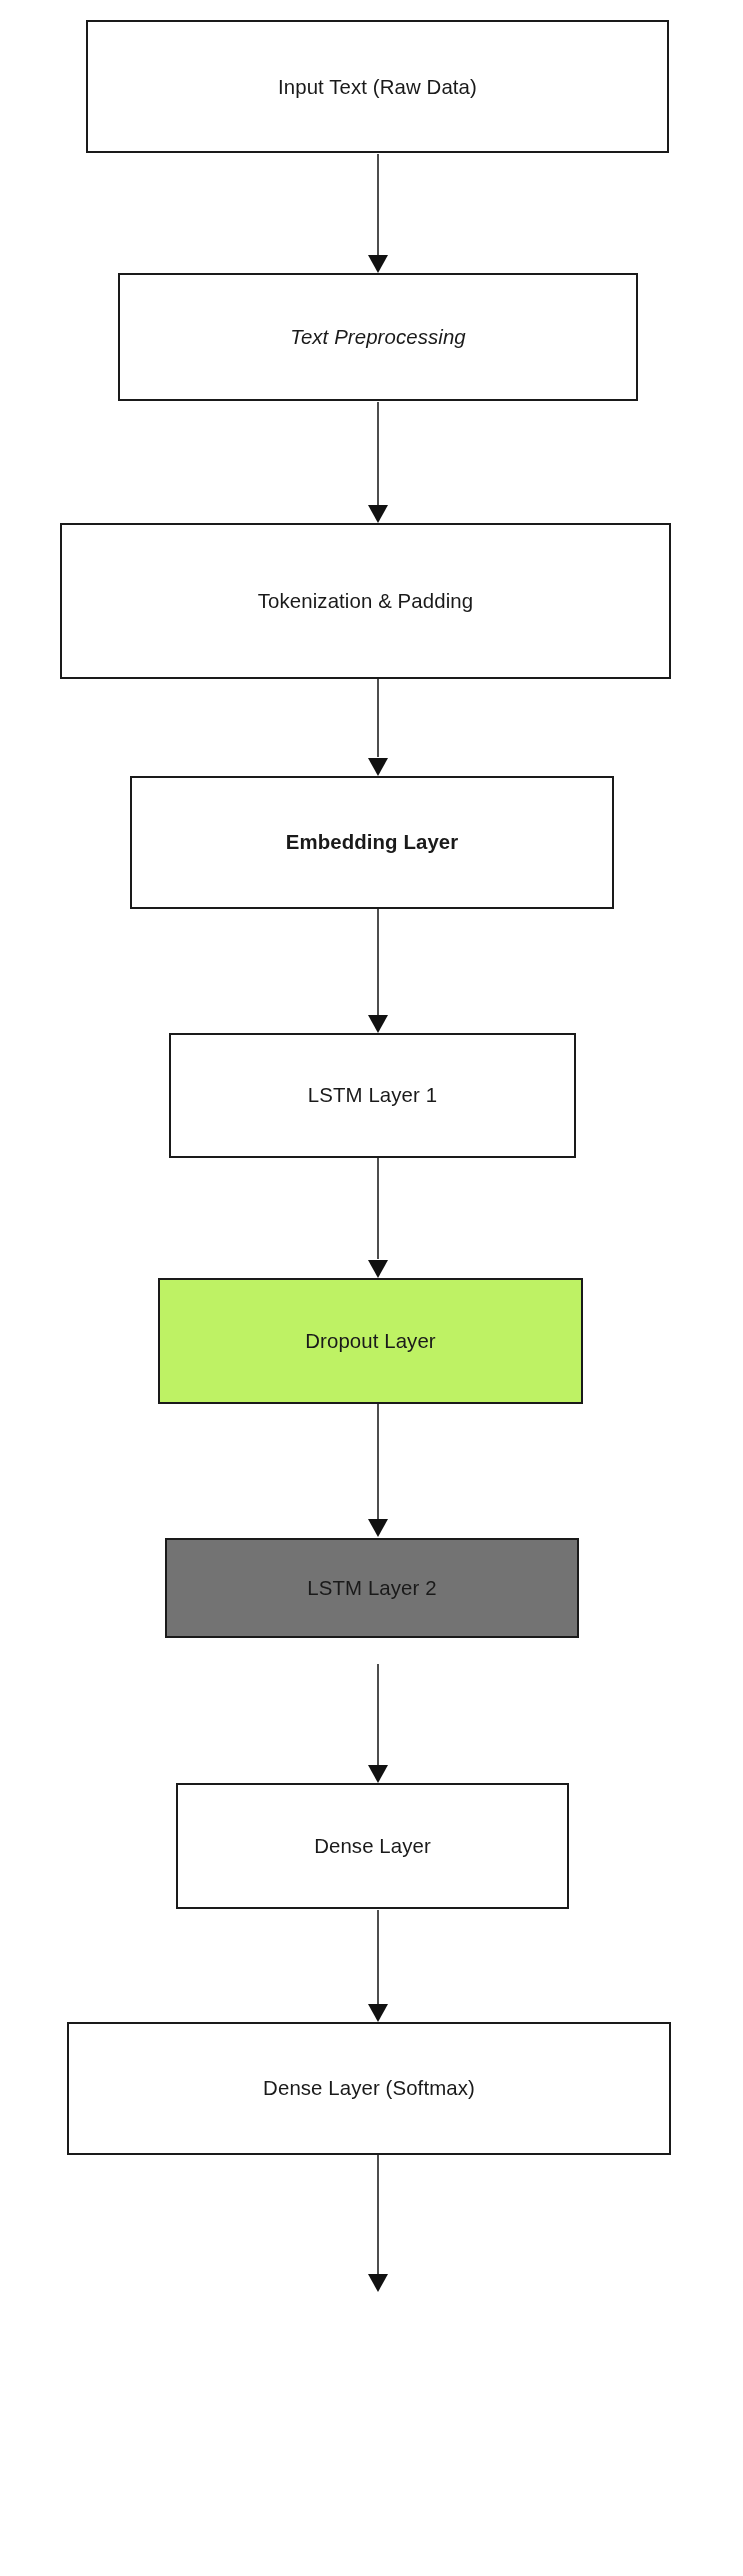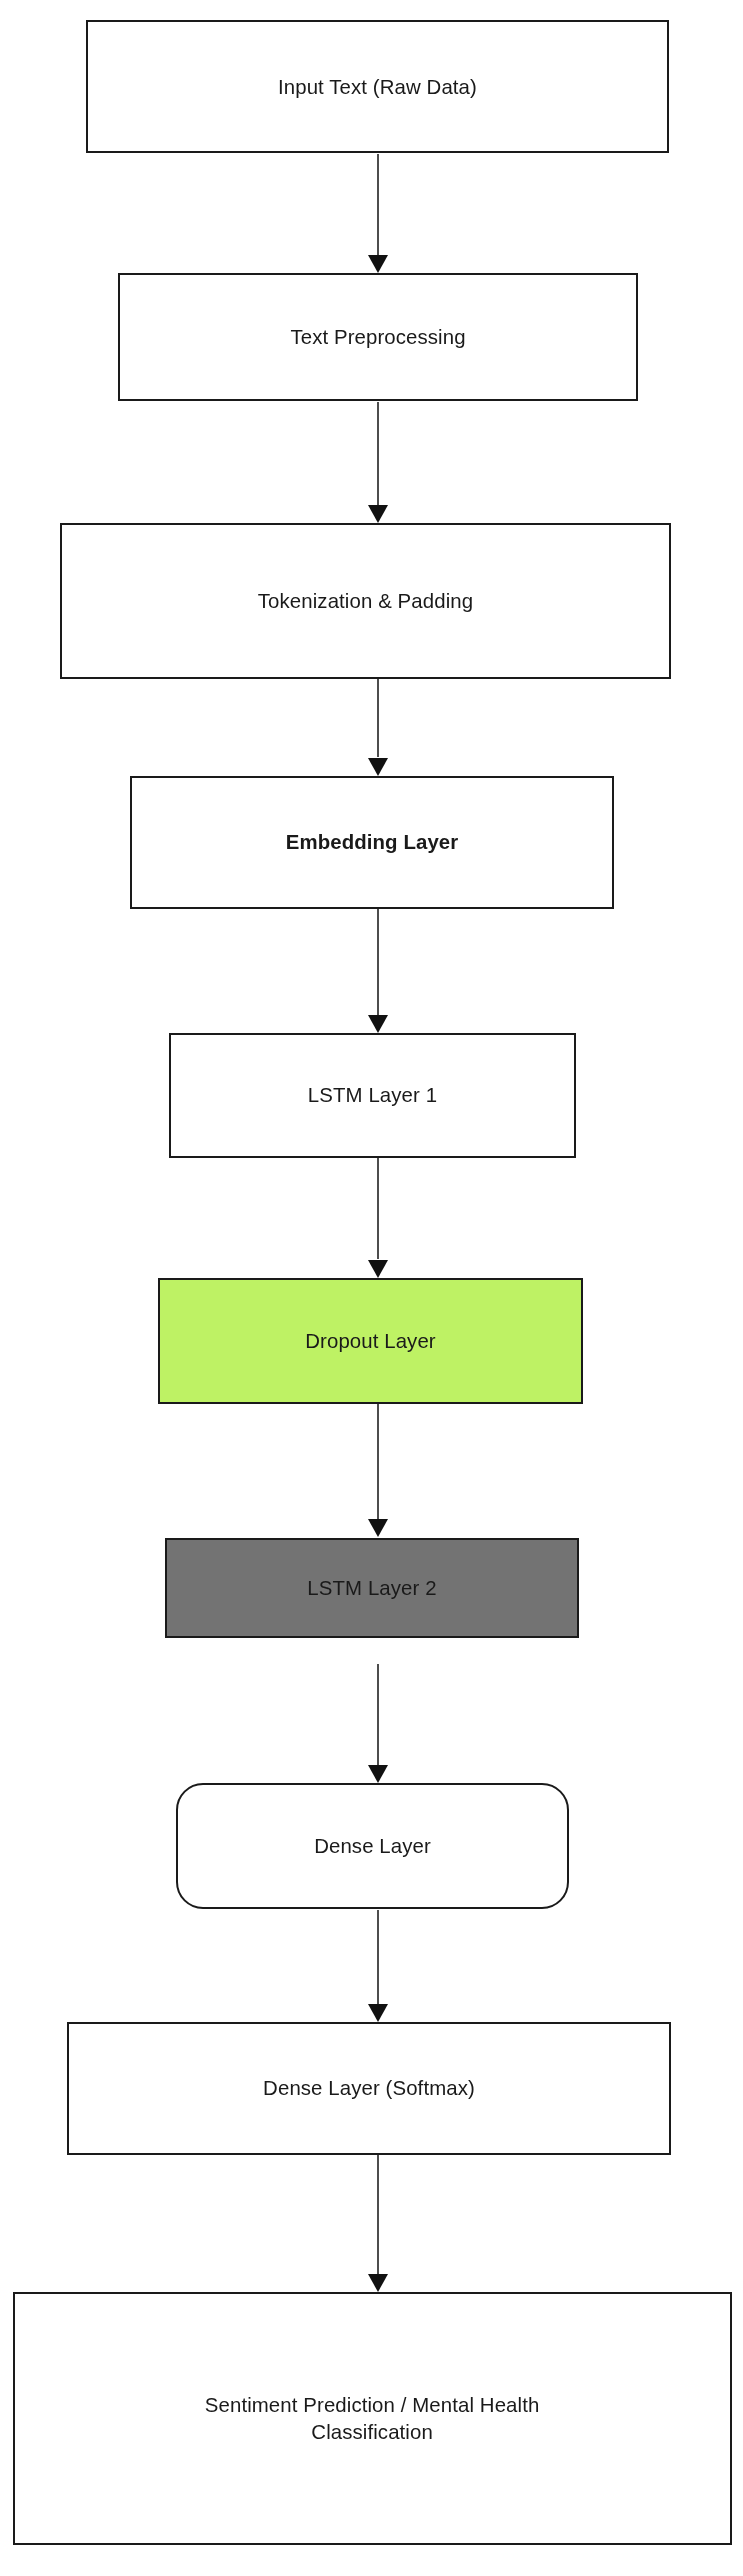--- a/index.html
+++ b/index.html
@@ -29,20 +29,21 @@
   }
   .node-label {
     color: #1a1a1a;
     font-family: "Liberation Sans", sans-serif;
     font-size: 20.4px;
     font-weight: 400;
     line-height: 1.28;
     letter-spacing: 0.1px;
     padding: 0 9.8px;
     white-space: pre-line;
+    text-align: right;
   }
   .edge {
     position: absolute;
     width: 0;
     border-left: 2.1px solid #4d4d4d;
   }
   .arrowhead {
     position: absolute;
     width: 0;
     height: 0;
@@ -70,41 +71,37 @@
     <div class="edge" style="left: 377px; top: 1664px; height: 101px; border-left-color: rgb(77, 77, 77);"></div>
     <div class="arrowhead" style="left: 368px; top: 1765px;"></div>
     <div class="edge" style="left: 377px; top: 1910px; height: 94px; border-left-color: rgb(77, 77, 77);"></div>
     <div class="arrowhead" style="left: 368px; top: 2004px;"></div>
     <div class="edge" style="left: 377px; top: 2155px; height: 119px; border-left-color: rgb(77, 77, 77);"></div>
     <div class="arrowhead" style="left: 368px; top: 2274px;"></div>
     <div class="node" style="left: 86px; top: 20.4px; width: 583px; height: 133px; border-color: rgb(26, 26, 26); background: rgb(255, 255, 255);">
       <span class="node-label" style="color: rgb(26, 26, 26);">Input Text (Raw Data)</span>
     </div>
     <div class="node" style="left: 118px; top: 273px; width: 520px; height: 128px; border-color: rgb(26, 26, 26); background: rgb(255, 255, 255);">
-      <span class="node-label" style="color: rgb(26, 26, 26);">Text Preprocessing</span>
+      <span class="node-label" style="color: rgb(26, 26, 26); font-style: italic;">Text Preprocessing</span>
     </div>
     <div class="node" style="left: 60px; top: 523px; width: 611px; height: 156px; border-color: rgb(26, 26, 26); background: rgb(255, 255, 255);">
       <span class="node-label" style="color: rgb(26, 26, 26);">Tokenization &amp; Padding</span>
     </div>
     <div class="node" style="left: 130px; top: 776px; width: 484px; height: 133px; border-color: rgb(26, 26, 26); background: rgb(255, 255, 255);">
       <span class="node-label" style="color: rgb(26, 26, 26); font-weight: bold;">Embedding Layer</span>
     </div>
     <div class="node" style="left: 169px; top: 1033px; width: 407px; height: 125px; border-color: rgb(26, 26, 26); background: rgb(255, 255, 255);">
       <span class="node-label" style="color: rgb(26, 26, 26);">LSTM Layer 1</span>
     </div>
     <div class="node" style="left: 158px; top: 1278px; width: 425px; height: 126px; border-color: rgb(26, 26, 26); background: #bef264;">
       <span class="node-label" style="color: rgb(26, 26, 26);">Dropout Layer</span>
     </div>
     <div class="node" style="left: 165px; top: 1538px; width: 414px; height: 100px; border-color: rgb(26, 26, 26); background: #737373;">
       <span class="node-label" style="color: rgb(26, 26, 26);">LSTM Layer 2</span>
     </div>
-    <div class="node" style="left: 176px; top: 1783px; width: 393px; height: 126px; border-color: rgb(26, 26, 26); background: rgb(255, 255, 255); border-radius: 27px;">
+    <div class="node" style="left: 176px; top: 1783px; width: 393px; height: 126px; border-color: rgb(26, 26, 26); background: rgb(255, 255, 255);">
       <span class="node-label" style="color: rgb(26, 26, 26);">Dense Layer</span>
     </div>
     <div class="node" style="left: 67px; top: 2022px; width: 604px; height: 133px; border-color: rgb(26, 26, 26); background: rgb(255, 255, 255);">
       <span class="node-label" style="color: rgb(26, 26, 26);">Dense Layer (Softmax)</span>
     </div>
-    <div class="node" style="left: 12.6px; top: 2292px; width: 719px; height: 253px; border-color: rgb(26, 26, 26); background: rgb(255, 255, 255);">
-      <span class="node-label" style="color: rgb(26, 26, 26);">Sentiment Prediction / Mental Health
-Classification</span>
-    </div>
   </div>
 
 
 </body></html>

